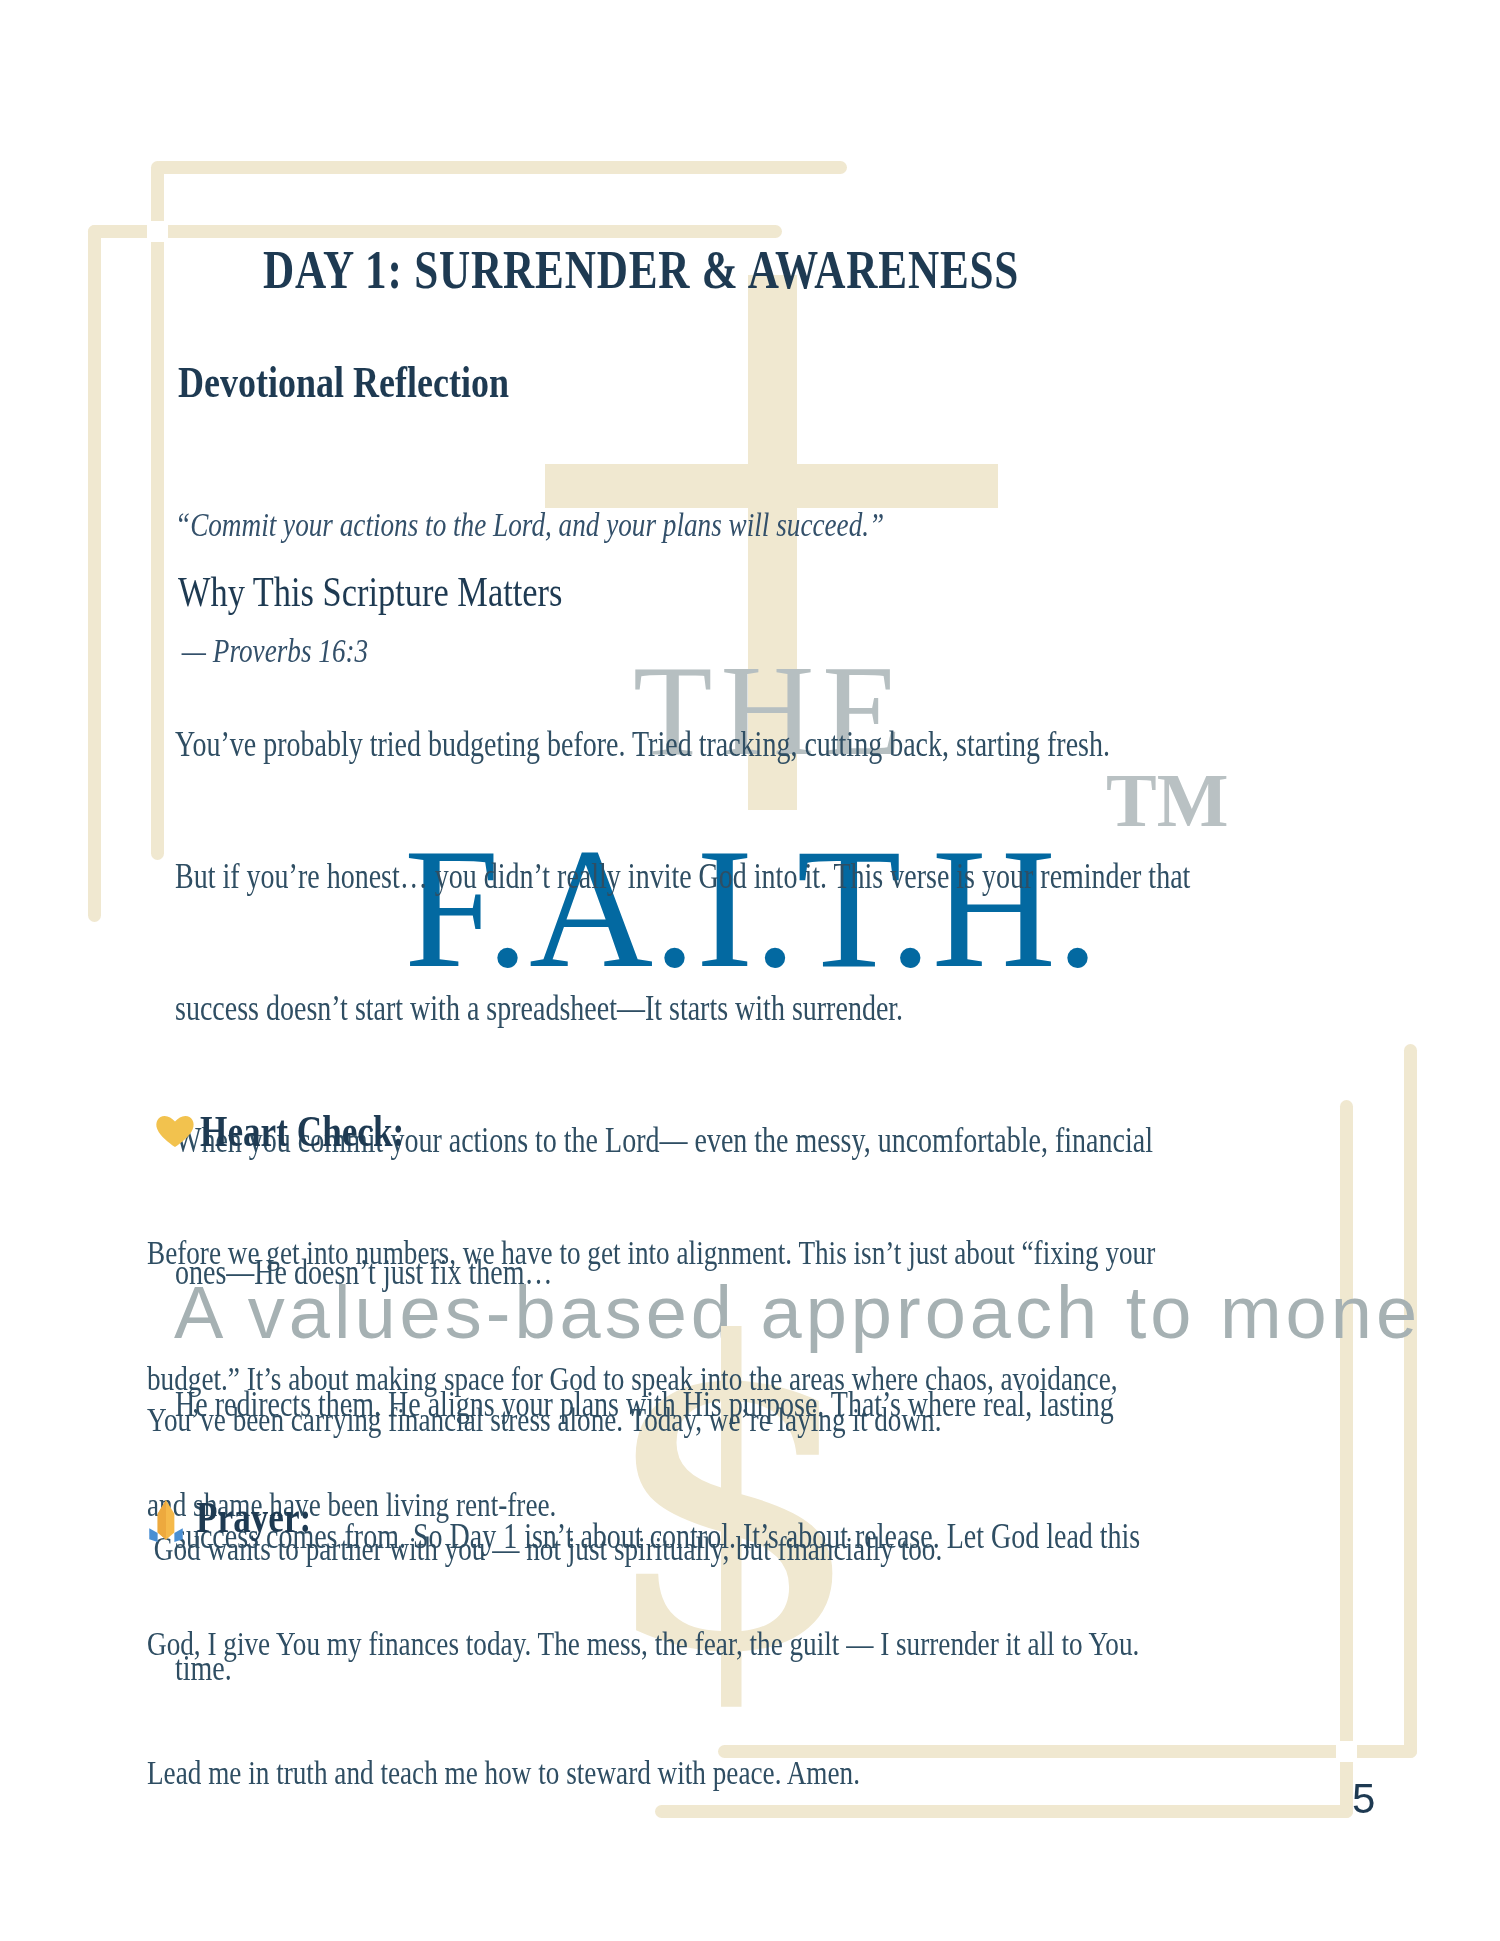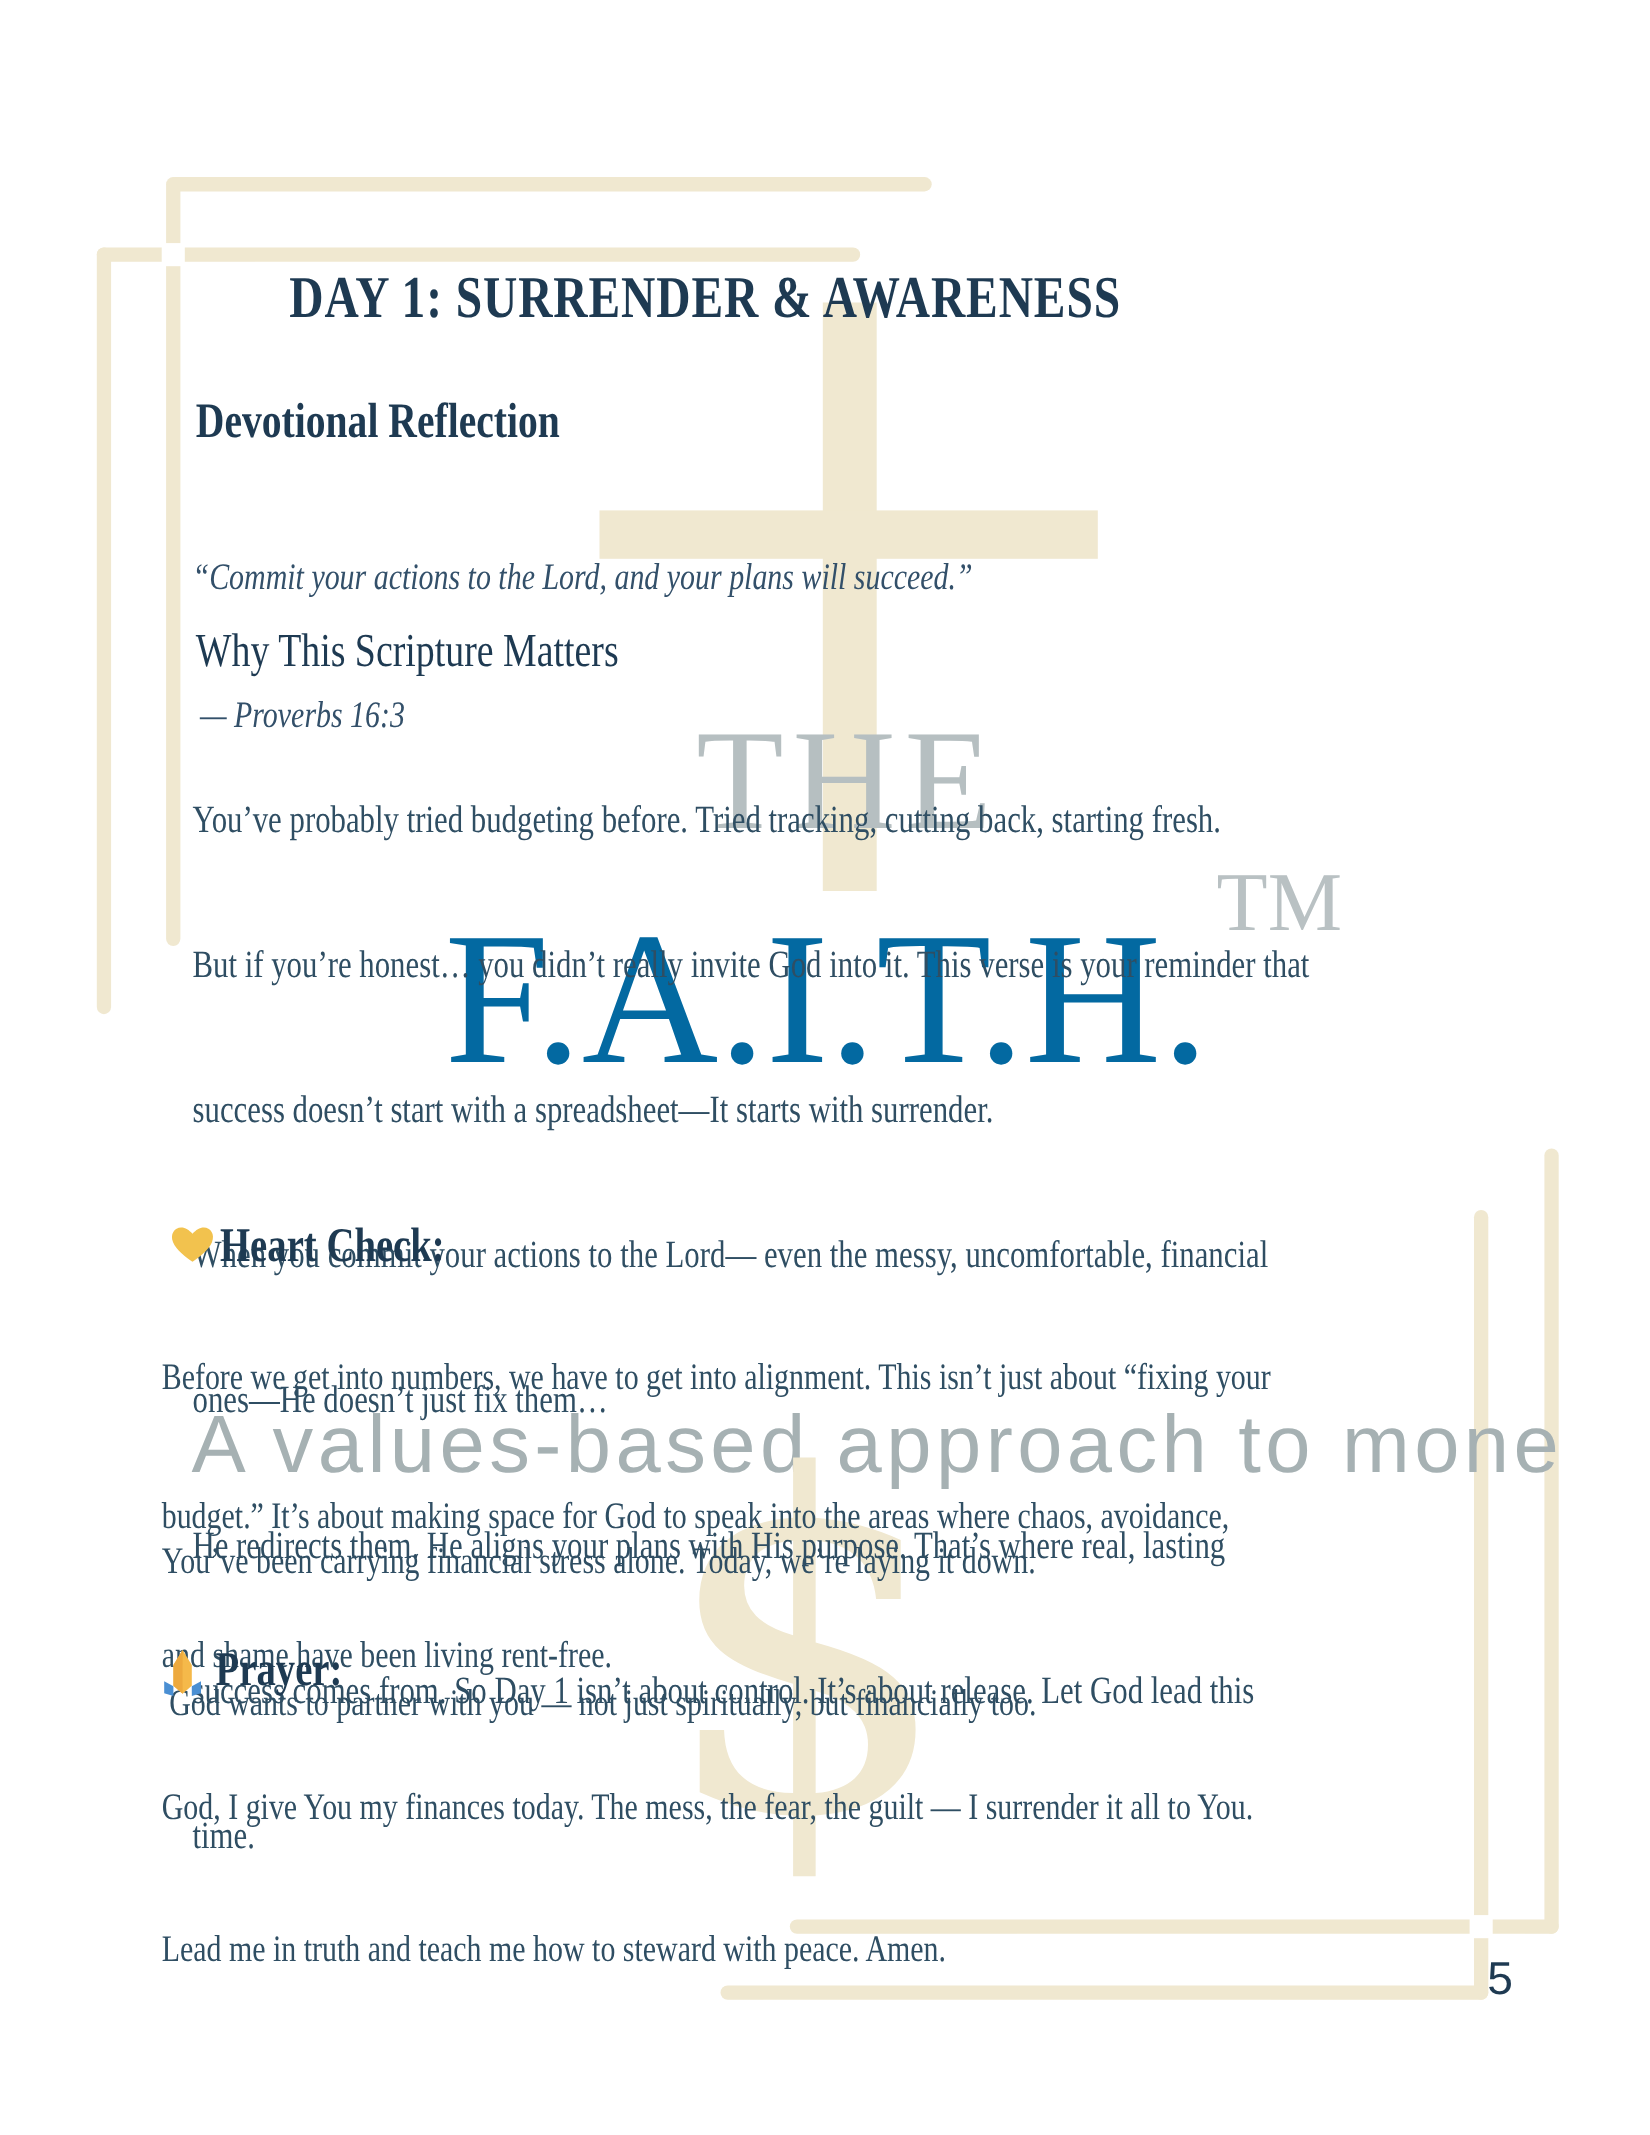--- a/index.html
+++ b/index.html
@@ -22,21 +22,21 @@
   .cross-v{left:748px;top:275px;width:49px;height:535px;}
   .cross-h{left:545px;top:464px;width:453px;height:44px;}
   .vline-r-outer{left:1404px;top:1044px;width:13px;height:714px;}
   .hline-r-outer{left:718px;top:1745px;width:699px;height:13px;}
   .vline-r-inner{left:1340px;top:1100px;width:13px;height:718px;}
   .hline-r-inner{left:655px;top:1805px;width:698px;height:13px;}
   .gap-br{left:1336px;top:1741px;width:21px;height:21px;}
   
   .wm{position:absolute;white-space:nowrap;line-height:1;z-index:1;}
   .wm-the{left:633px;top:645px;font-size:130px;letter-spacing:8px;color:#b6bfc1;}
-  .wm-tm{left:1106px;top:782px;font-size:76px;color:#b9c1c3;}
+  .wm-tm{left:1106px;top:762px;font-size:76px;color:#b9c1c3;font-weight:bold;}
   .wm-faith{left:404px;top:822px;font-size:172px;color:#0369a1;}
   .wm-method{left:352px;top:1055px;font-size:166px;letter-spacing:16px;color:#b6bfc1;}
   .wm-tagline{left:174px;top:1276px;font-size:74px;letter-spacing:4px;color:#a6b1b3;
               font-family:Liberation Sans, sans-serif;}
   .wm-dollar{left:600px;top:1290px;font-size:420px;color:#f0e8d0;font-family:"DejaVu Serif", serif;}
   
   .cond{transform:scaleX(0.8);transform-origin:0 0;white-space:pre;}
   .content{position:absolute;z-index:2;color:#2f4e63;}
   .title{left:263px;top:243px;font-size:54px;font-weight:700;color:#1e3a52;letter-spacing:1px;line-height:1;}
   .h-dev{left:178px;top:360px;font-size:45px;font-weight:700;color:#1e3a52;line-height:1;}

